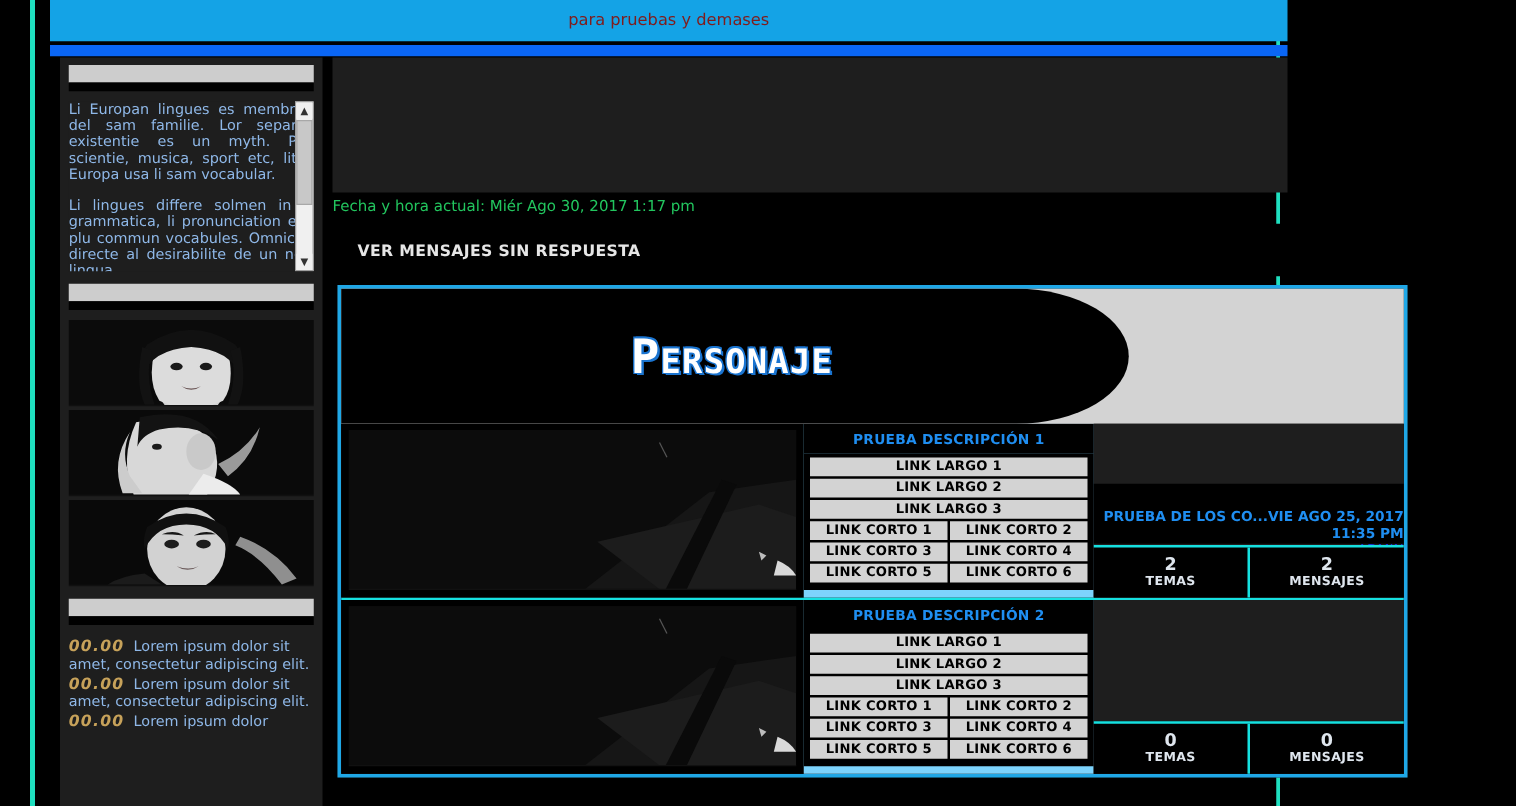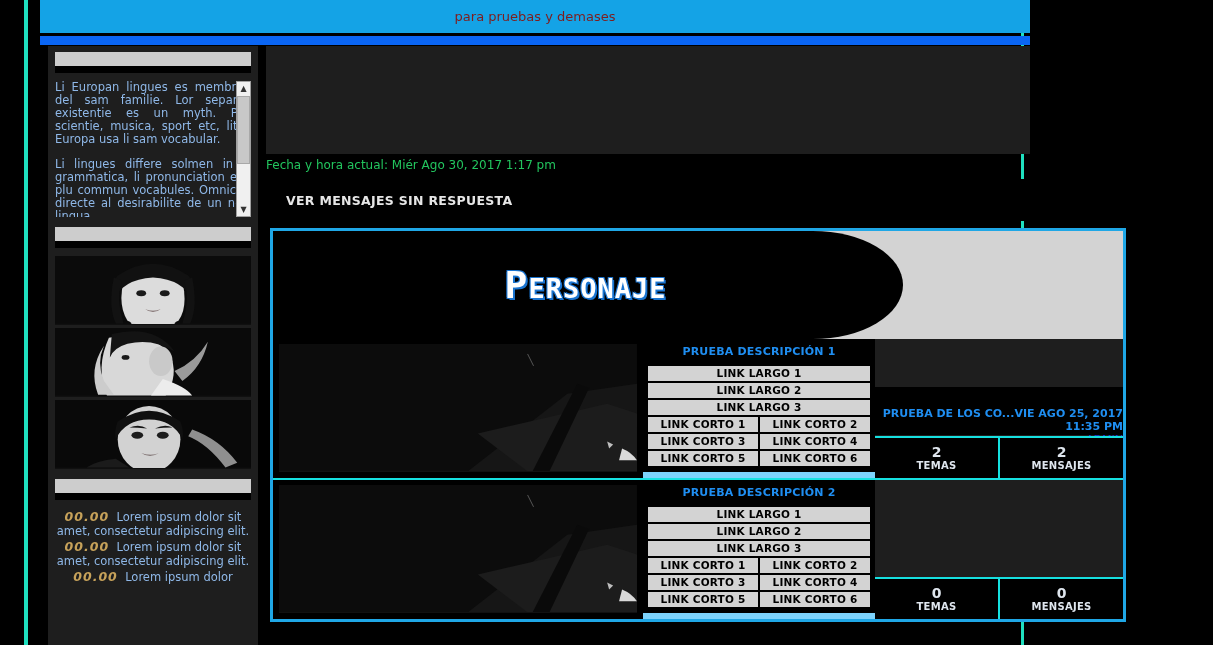--- a/index.html
+++ b/index.html
@@ -65,21 +65,21 @@
     position:absolute;left:0;top:14px;width:13px;height:68px;background:#c8c8c8;
     border:1px solid #a8a8a8;box-sizing:border-box;
   }
   .sbar .arrow.bot{position:absolute;left:0;bottom:0;}
 
   .imgs{margin:8px 7px 0 7px;}
   .portrait{width:100%;height:69px;display:block;background:#101010;margin-bottom:3px;
             position:relative;overflow:hidden;}
   .portrait:last-child{margin-bottom:0;}
 
-  .news{margin:10px 7px 0 7px;text-align:center;}
+  .news{margin:10px 7px 0 7px;}
   .news-line{color:#8fb8e8;font-size:11.5px;line-height:14px;margin-bottom:2px;}
   .news-date{color:#c7a25a;font-weight:bold;font-style:italic;font-size:12.5px;letter-spacing:1px;}
 
   
   .main{position:absolute;left:230px;top:0;right:8px;bottom:0;}
   .topbox{
     position:absolute;left:0;top:0;width:764px;height:108px;background:#1e1e1e;
   }
   .datebar{
     position:absolute;left:0;top:112px;width:764px;height:18px;

